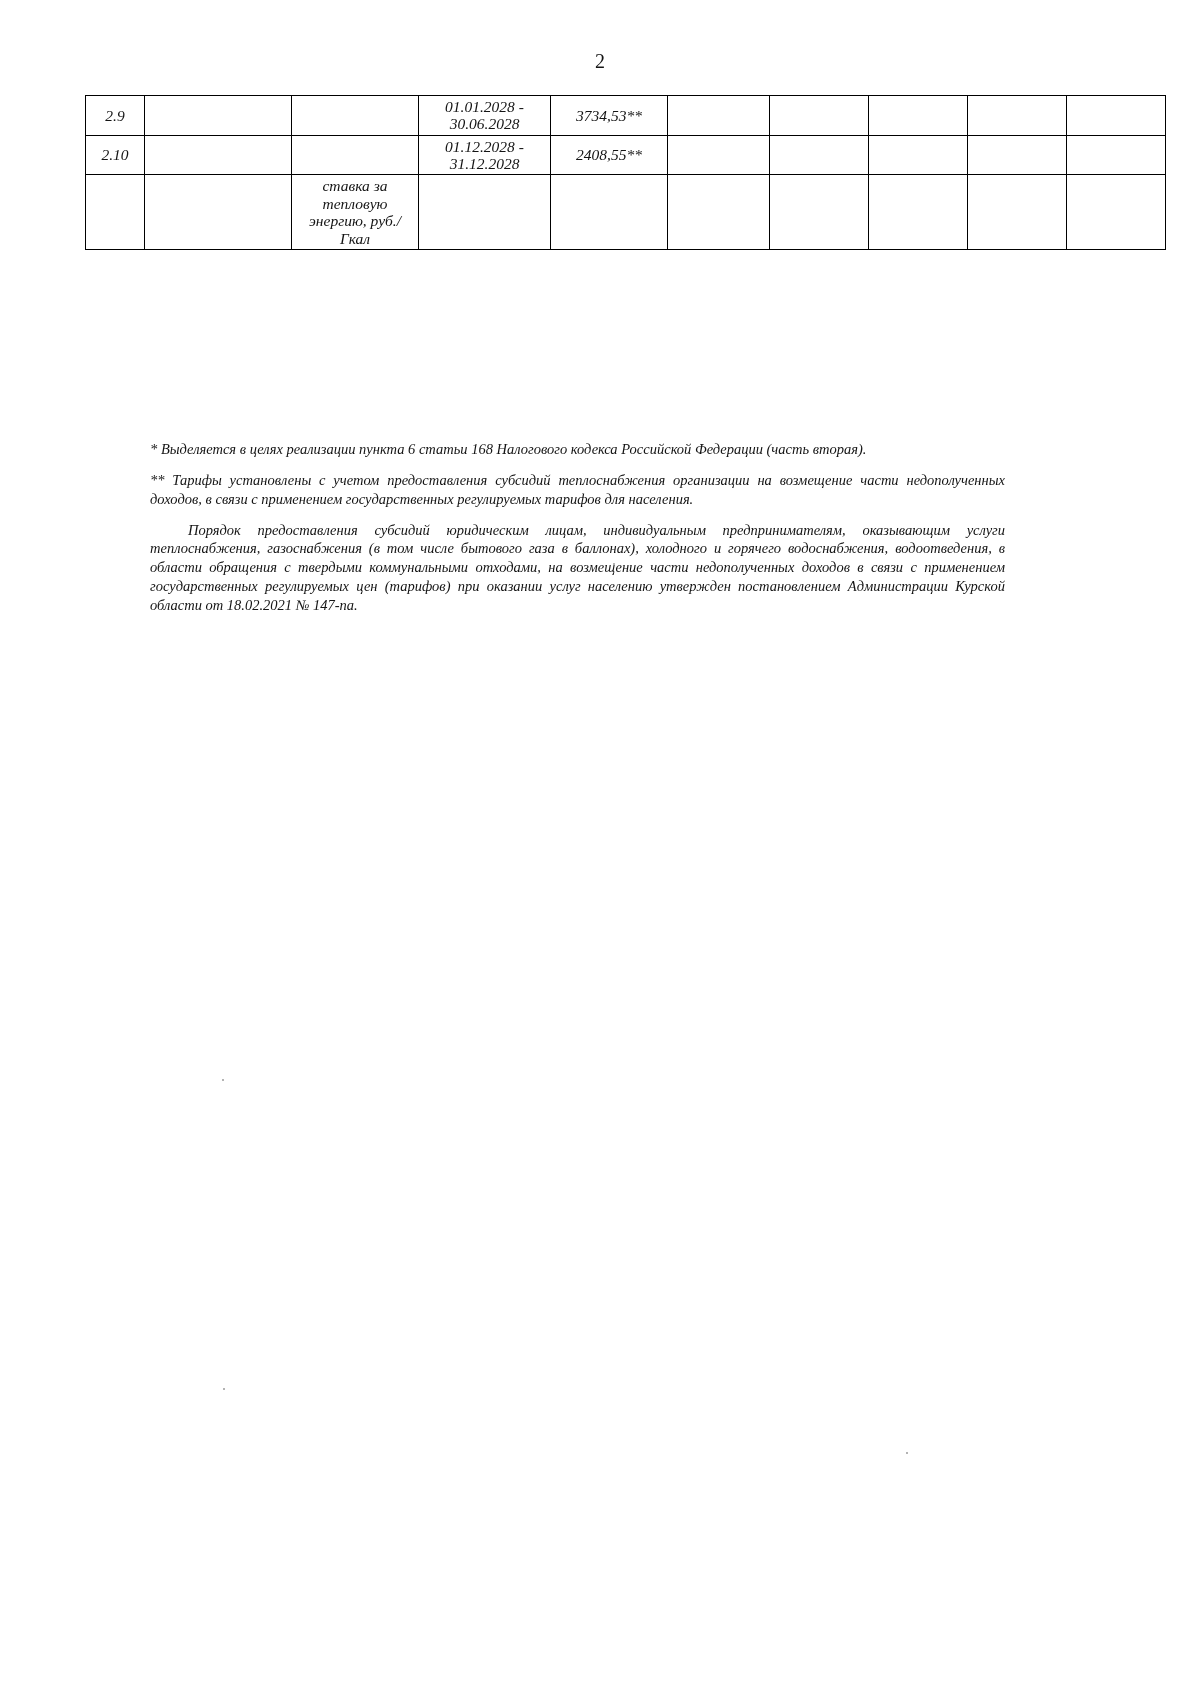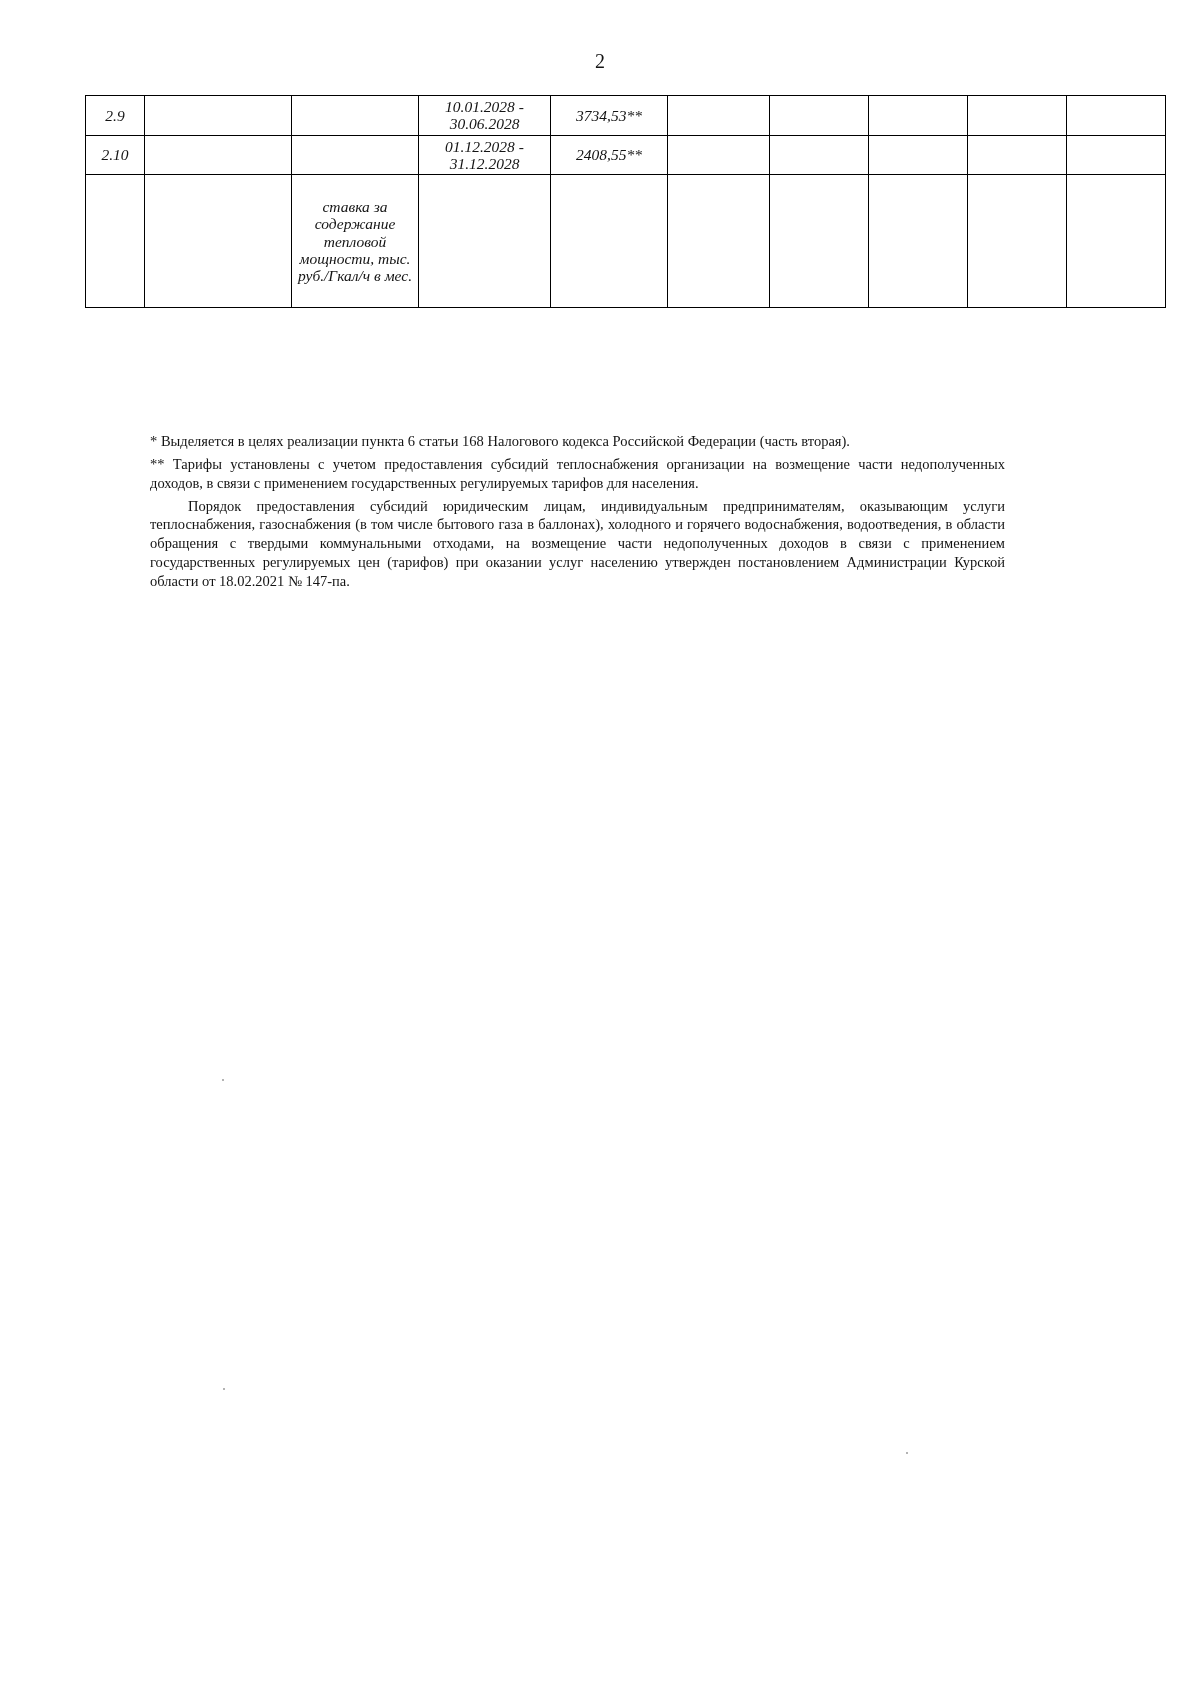--- a/index.html
+++ b/index.html
@@ -66,22 +66,23 @@
   .notes {
     position: absolute;
     left: 150px;
     top: 428px;
     width: 855px;
     font-size: 14.5px;
     font-family: "Liberation Serif", serif;
     line-height: 1.30;
   }
   .notes p {
-    margin: 4px 0 1px 0;
+    margin: 12px 0 1px 0;
     text-align: justify;
+    font-style: italic;
   }
   .notes p.indent {
     text-indent: 38px;
   }
   .speck {
     position: absolute;
     width: 2px;
     height: 2px;
     background: #9a9a9a;
     border-radius: 50%;
@@ -93,51 +94,51 @@
 <div class="page">
 
   <div class="page-number">2</div>
 
   <table class="tariff-table">
     <tbody>
       <tr>
         <td class="c-num tall-1">2.9</td>
         <td class="c-name tall-1"></td>
         <td class="c-type tall-1"></td>
-        <td class="c-period tall-1">10.01.2028 - 30.06.2028</td>
+        <td class="c-period tall-1">01.01.2028 - 30.06.2028</td>
         <td class="c-value tall-1">3734,53**</td>
         <td class="c-e1 tall-1"></td>
         <td class="c-e2 tall-1"></td>
         <td class="c-e3 tall-1"></td>
         <td class="c-e4 tall-1"></td>
         <td class="c-e5 tall-1"></td>
       </tr>
       <tr>
         <td class="c-num tall-1">2.10</td>
         <td class="c-name tall-1"></td>
         <td class="c-type tall-1"></td>
         <td class="c-period tall-1">01.12.2028 - 31.12.2028</td>
         <td class="c-value tall-1">2408,55**</td>
         <td class="c-e1 tall-1"></td>
         <td class="c-e2 tall-1"></td>
         <td class="c-e3 tall-1"></td>
         <td class="c-e4 tall-1"></td>
         <td class="c-e5 tall-1"></td>
       </tr>
       <tr>
-        <td class="c-num" style="height:128px"></td>
-        <td class="c-name"></td>
-        <td class="c-type">ставка за содержание тепловой мощности, тыс. руб./Гкал/ч в мес.</td>
-        <td class="c-period"></td>
-        <td class="c-value"></td>
-        <td class="c-e1"></td>
-        <td class="c-e2"></td>
-        <td class="c-e3"></td>
-        <td class="c-e4"></td>
-        <td class="c-e5"></td>
+        <td class="c-num tall-2"></td>
+        <td class="c-name tall-2"></td>
+        <td class="c-type tall-2">ставка за тепловую энергию, руб./Гкал</td>
+        <td class="c-period tall-2"></td>
+        <td class="c-value tall-2"></td>
+        <td class="c-e1 tall-2"></td>
+        <td class="c-e2 tall-2"></td>
+        <td class="c-e3 tall-2"></td>
+        <td class="c-e4 tall-2"></td>
+        <td class="c-e5 tall-2"></td>
       </tr>
     </tbody>
   </table>
 
   <div class="notes">
     <p>* Выделяется в целях реализации пункта 6 статьи 168 Налогового кодекса Российской Федерации (часть вторая).</p>
     <p>** Тарифы установлены с учетом предоставления субсидий теплоснабжения организации на возмещение части недополученных доходов, в связи с применением государственных регулируемых тарифов для населения.</p>
     <p class="indent">Порядок предоставления субсидий юридическим лицам, индивидуальным предпринимателям, оказывающим услуги теплоснабжения, газоснабжения (в том числе бытового газа в баллонах), холодного и горячего водоснабжения, водоотведения, в области обращения с твердыми коммунальными отходами, на возмещение части недополученных доходов в связи с применением государственных регулируемых цен (тарифов) при оказании услуг населению утвержден постановлением Администрации Курской области от 18.02.2021 № 147-па.</p>
   </div>
 

